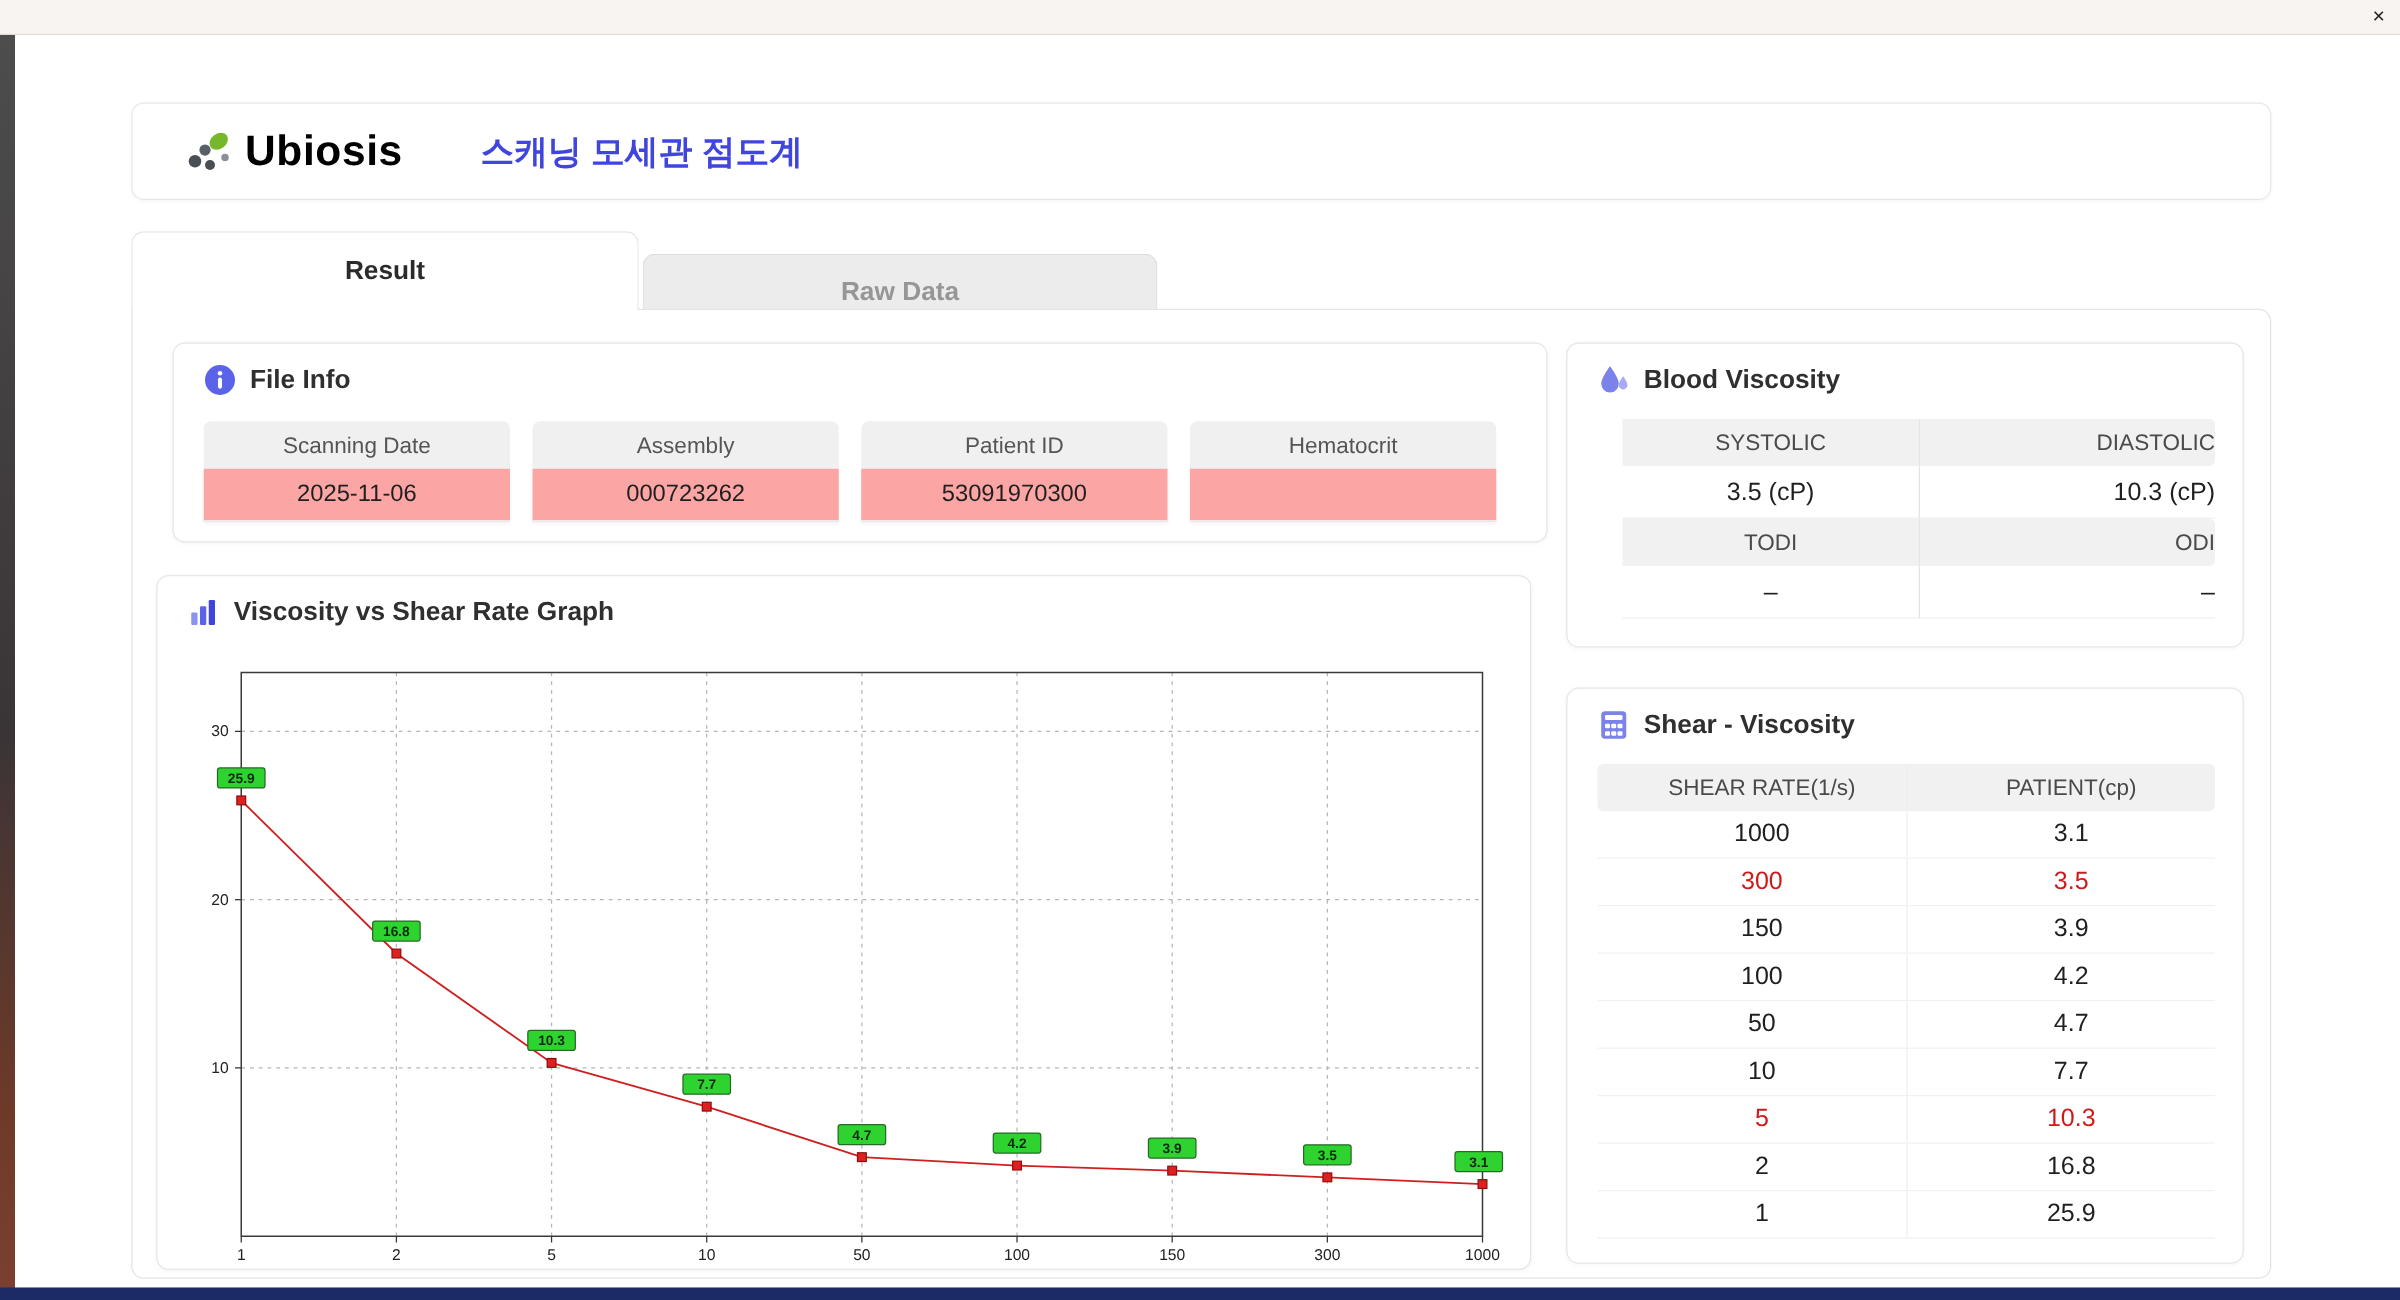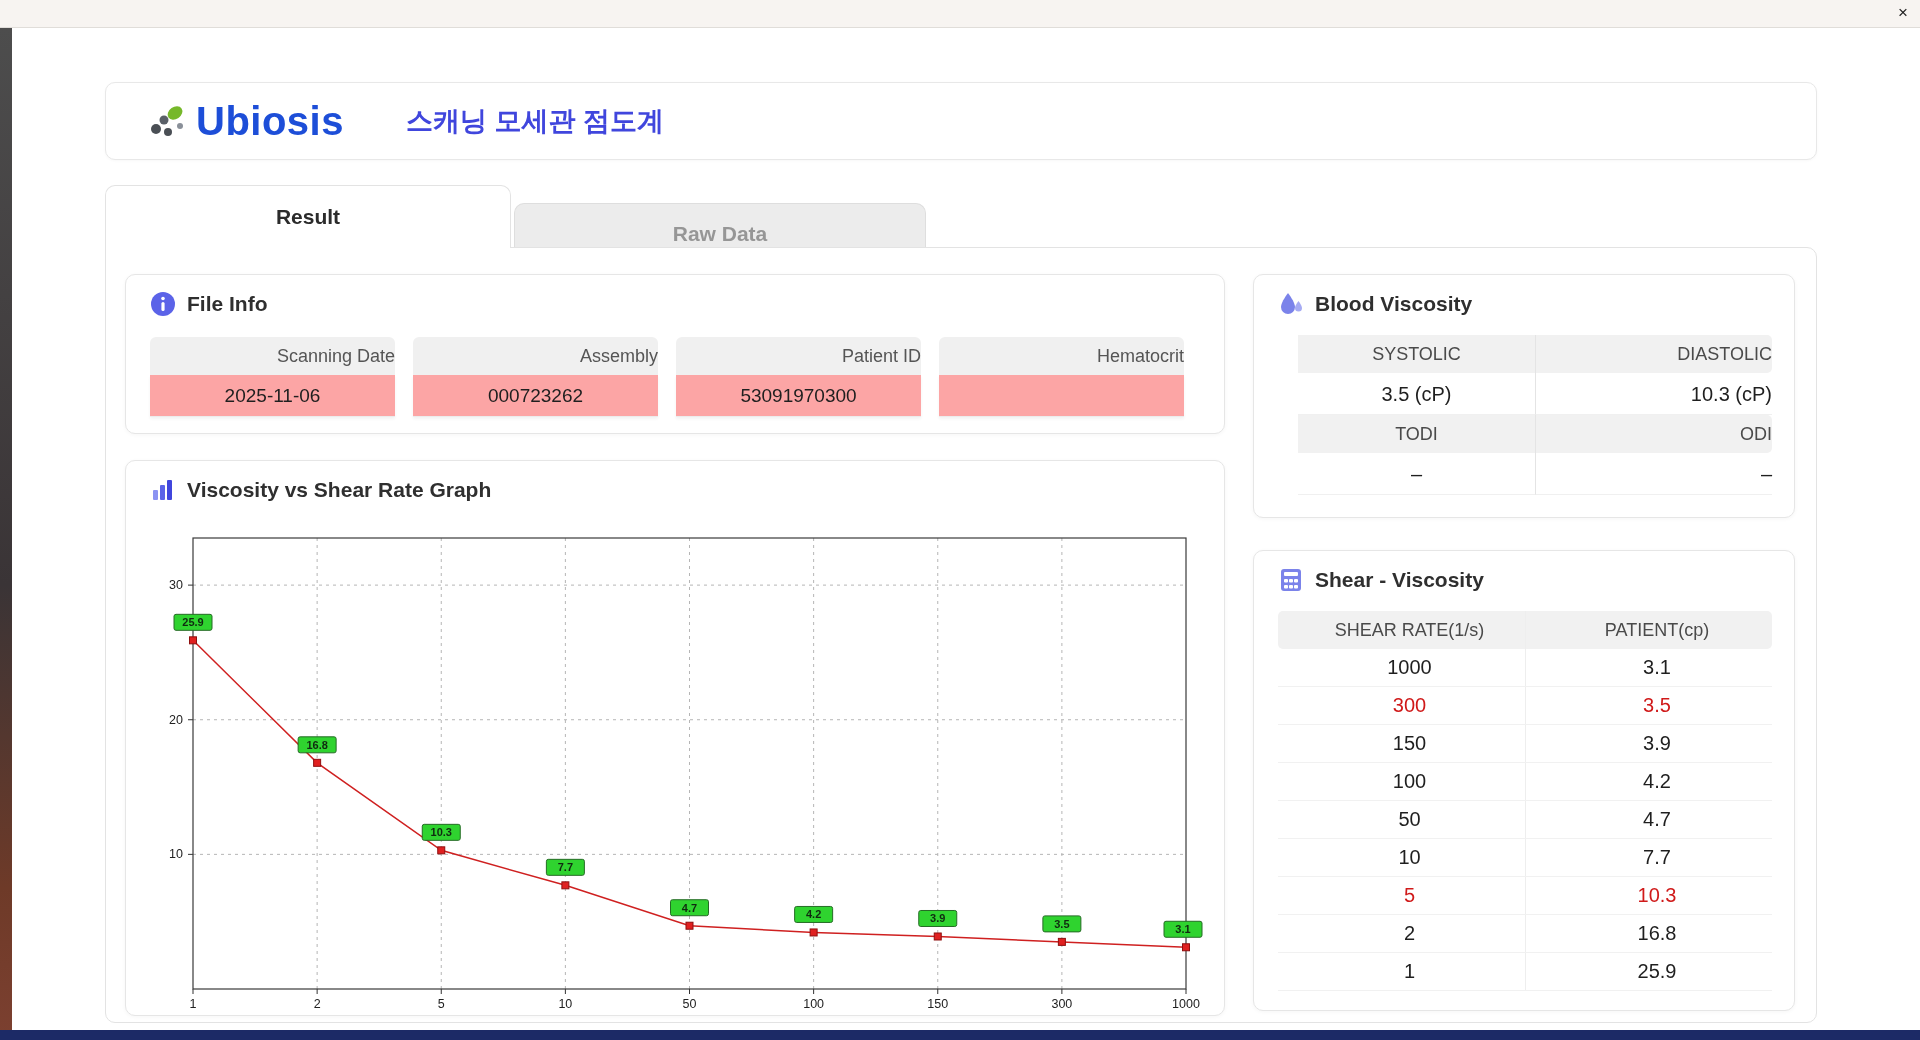--- a/index.html
+++ b/index.html
@@ -15,43 +15,43 @@
   .close-btn { position:absolute; right:12px; top:3px; font-size:17px; color:#222; cursor:pointer; line-height:20px; }
 
   
   .window { position:absolute; left:12px; top:28px; right:0; bottom:10px; background:#ffffff; }
 
   
   .header-card { position:absolute; left:93px; top:54px; width:1712px; height:78px;
     border:1px solid #e8e8e8; border-radius:10px; background:#fff;
     display:flex; align-items:center; padding-left:38px; box-shadow:0 1px 3px rgba(0,0,0,0.03); }
   .logo-wrap { display:flex; align-items:center; gap:6px; }
-  .logo-text { font-size:40px; font-weight:700; color:#1d4ed8; letter-spacing:0.5px; }
+  .logo-text { font-size:34px; font-weight:700; color:#000000; letter-spacing:0.5px; }
   .app-title { margin-left:62px; font-size:27px; font-weight:700; color:#4046dd; }
 
   
   .tab { position:absolute; height:63px; display:flex; align-items:center; justify-content:center;
     font-size:21px; font-weight:700; border-radius:10px 10px 0 0; cursor:pointer; }
   .tab-result { left:93px; top:157px; width:406px; background:#ffffff; border:1px solid #e3e3e3; border-bottom:none; color:#2b2b2b; z-index:3; }
   .tab-raw { left:502px; top:159px; width:412px; height:61px; background:#ececec; border:1px solid #dedede; border-bottom:none; color:#969696; z-index:1;margin-top:16px; }
 
   
   .panel { position:absolute; left:93px; top:219px; width:1712px; height:776px;
     background:#fff; border:1px solid #e3e3e3; border-radius:0 10px 10px 10px; z-index:2; }
 
   
   .card { position:absolute; background:#fff; border:1px solid #e6e6e6; border-radius:10px; box-shadow:0 1px 4px rgba(0,0,0,0.04); z-index:4; }
   .card-header { position:absolute; top:16px; left:24px; display:flex; align-items:center; gap:11px; }
   .card-title { font-size:21px; font-weight:700; color:#2f2f2f; }
 
   
-  .card-fileinfo { left:113px; top:246px; width:1100px; height:160px; }
+  .card-fileinfo { left:126px; top:246px; width:1100px; height:160px; }
   .fields-row { position:absolute; left:24px; top:62px; display:flex; gap:18px; }
   .field { width:245px; }
-  .field-label { height:38px; line-height:38px; text-align:right; background:#f0f0f0; color:#555; font-size:18px; border-radius:6px 6px 0 0; }
+  .field-label { height:38px; line-height:38px; text-align:center; background:#f0f0f0; color:#555; font-size:18px; border-radius:6px 6px 0 0; }
   .field-value { height:42px; line-height:42px; text-align:center; background:#fca5a5; color:#1f1f1f; font-size:19px;
     border-bottom:1px solid #ececec; box-shadow:0 2px 3px rgba(0,0,0,0.05); }
 
   
   .card-graph { left:113px; top:432px; width:1100px; height:556px; }
   .chart-svg { position:absolute; left:14px; top:56px; }
 
   
   .card-bv { left:1241px; top:246px; width:542px; height:244px; }
   .bv-grid { position:absolute; left:24px; top:60px; width:494px; }

